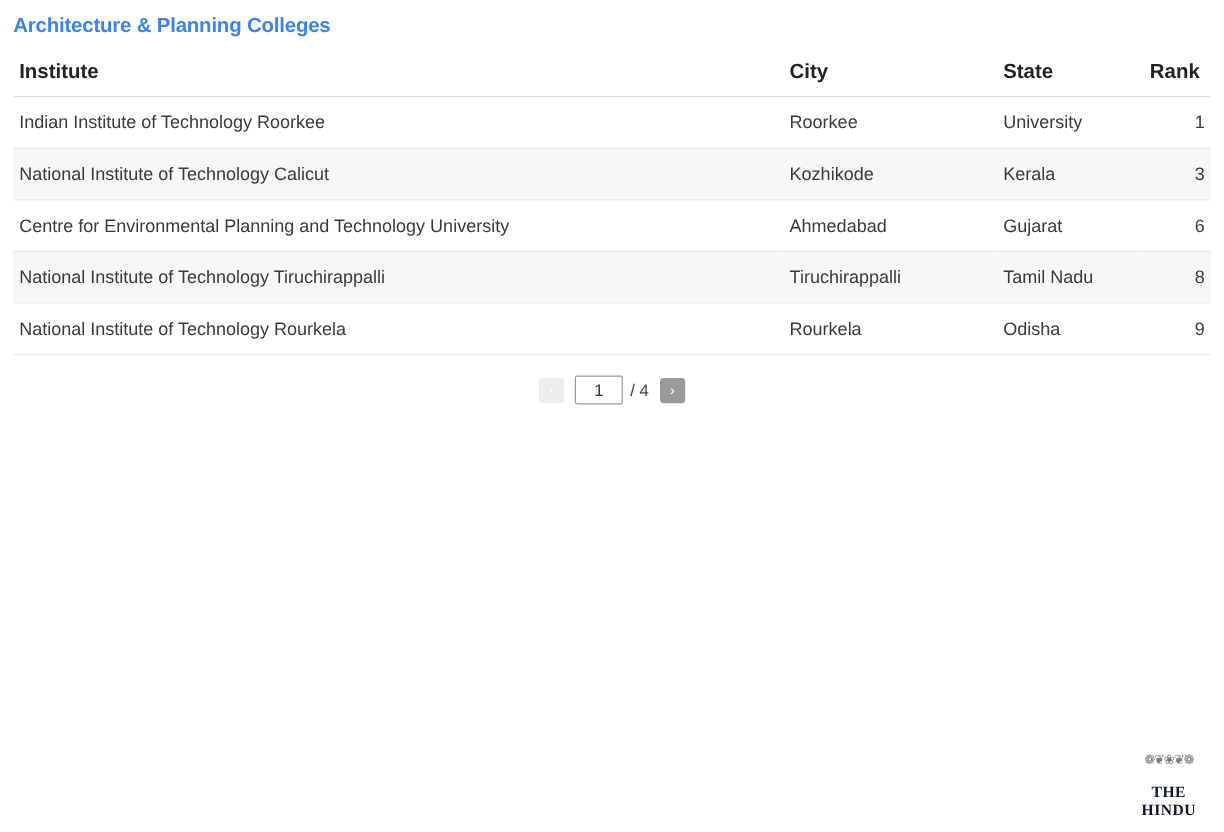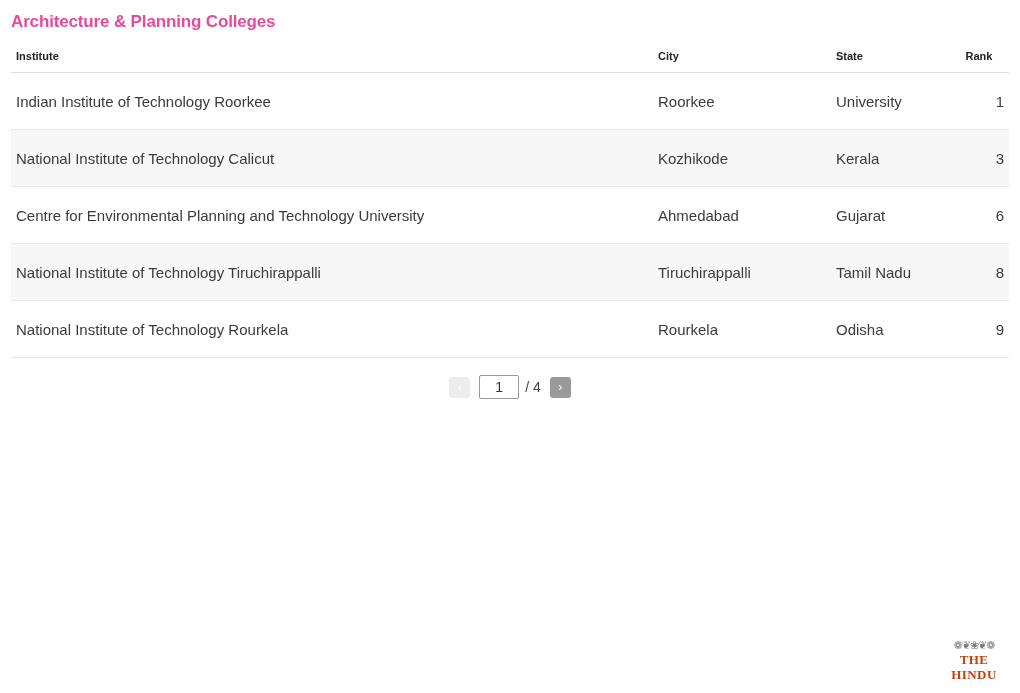--- a/index.html
+++ b/index.html
@@ -21,21 +21,21 @@
     padding: 0;
   }
 
   
   .page-title {
     margin: 0;
     padding: 11px 0 0 11px;
     font-size: 17px;
     font-weight: bold;
     letter-spacing: -0.15px;
-    color: #ec4899;
+    color: #3b82f6;
     line-height: 22px;
   }
 
   
   .search-wrap {
     padding: 11px 0 0 11px;
   }
   .search-input {
     width: 175px;
     height: 24px;
@@ -55,35 +55,35 @@
     margin-top: 17px;
     padding: 0 11px;
   }
   table.data-table {
     width: 998px;
     border-collapse: collapse;
     table-layout: fixed;
   }
   table.data-table thead th {
     text-align: left;
-    font-size: 11px;
+    font-size: 17px;
     font-weight: bold;
     color: #232323;
     padding: 0 5px 10px 5px;
     border-bottom: 1px solid #dddddd;
     white-space: nowrap;
   }
   table.data-table thead th.col-rank { text-align: center; }
 
   table.data-table tbody td {
     font-size: 15px;
     color: #3b3b3b;
     padding: 12px 5px 12px 5px;
     border-bottom: 1px solid #e8e8e8;
-    height: 57px;
+    height: 43px;
     white-space: nowrap;
     overflow: hidden;
     text-overflow: ellipsis;
   }
   table.data-table tbody td.cell-rank { text-align: right; }
   table.data-table tbody tr:nth-child(even) { background: #f7f7f7; }
 
   col.c-institute { width: 642px; }
   col.c-city      { width: 178px; }
   col.c-state     { width: 118px; }
@@ -153,22 +153,23 @@
     color: #7a7a7a;
     letter-spacing: -1px;
     overflow: hidden;
   }
   .footer-logo .wordmark {
     display: block;
     font-family: "Liberation Serif", serif;
     font-size: 13px;
     font-weight: bold;
     letter-spacing: 0.4px;
-    color: #c2410c;
+    color: #0f172a;
     line-height: 15px;
+    margin-top: 11px;
   }
 </style>
 </head>
 <body>
 
 <div class="page">
 
   <h1 class="page-title">Architecture &amp; Planning Colleges</h1>
 
 

